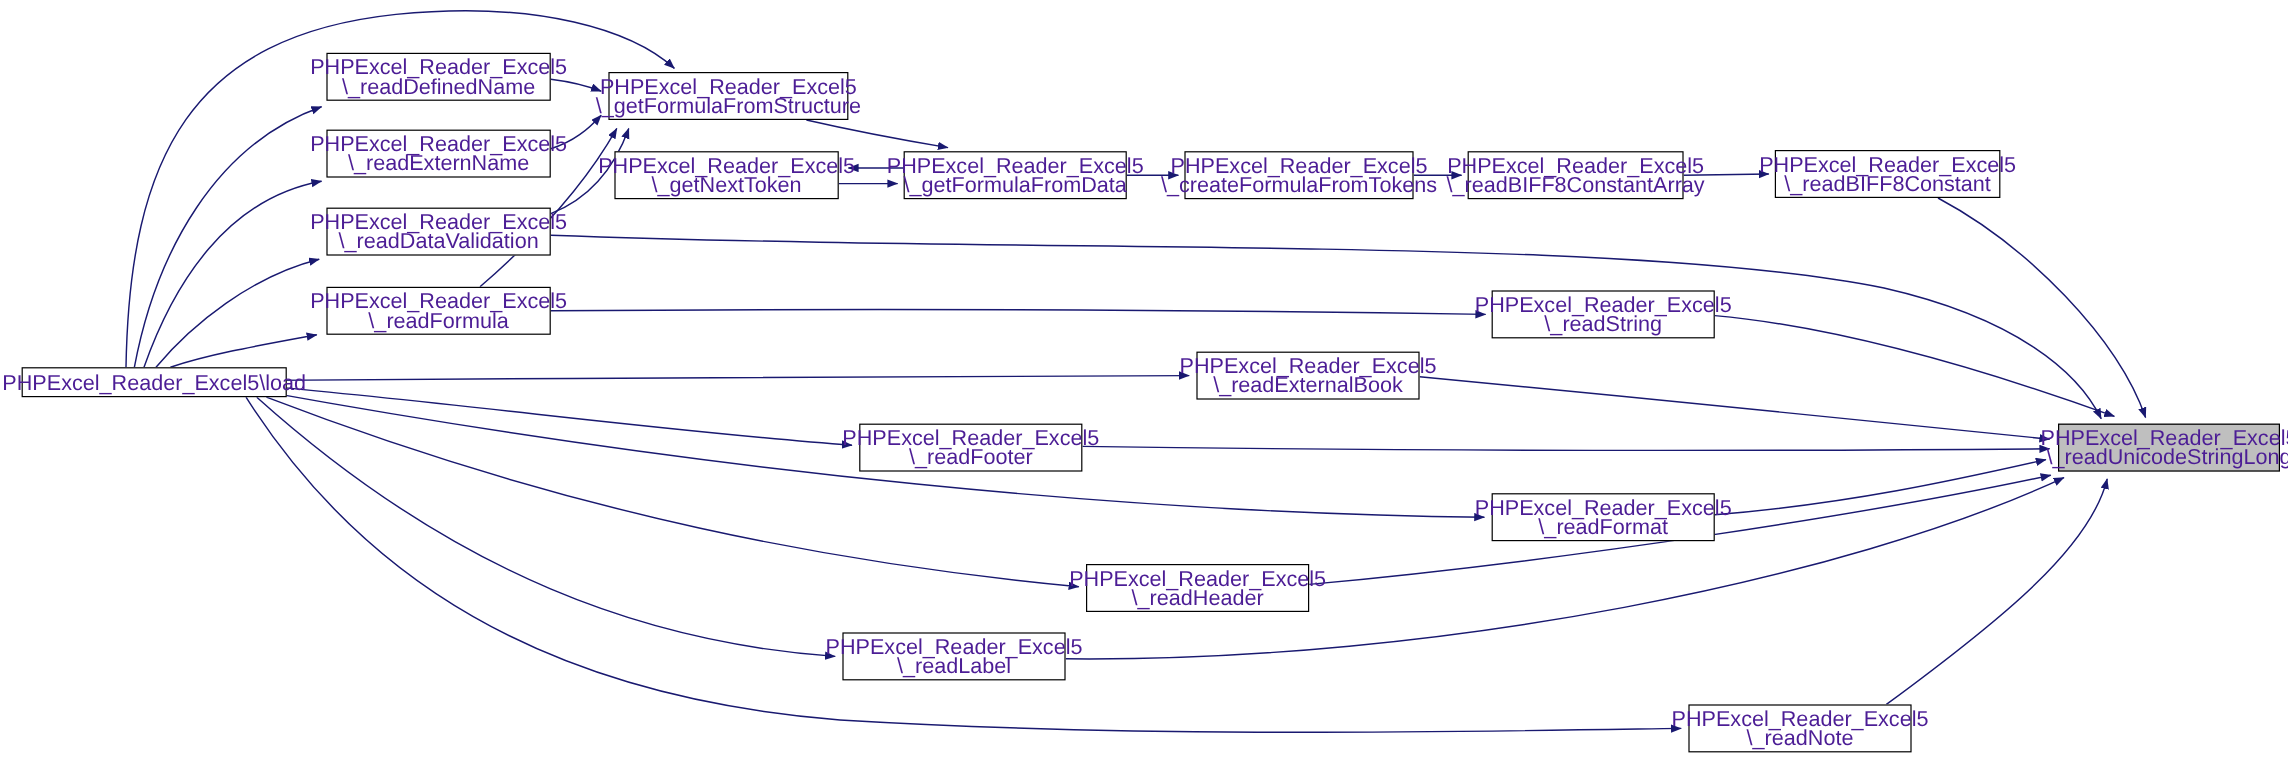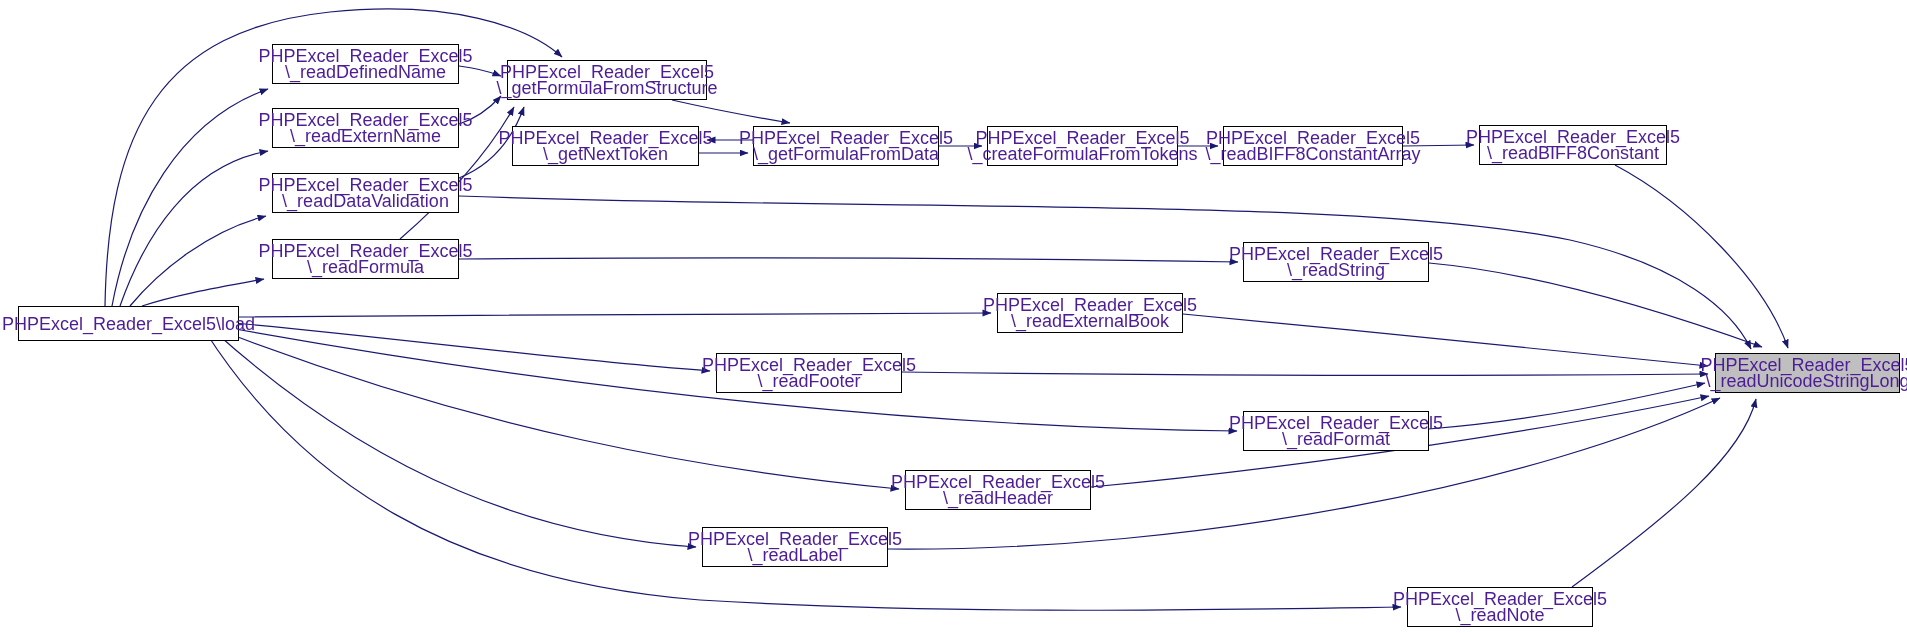--- a/index.html
+++ b/index.html
@@ -77,21 +77,21 @@
         <path d="M1429,263 C1540,273 1665,312 1762,347" class="edge" marker-end="url(#arrowhead)"></path>
         <path d="M1183,314 C1360,330 1560,352 1708,366" class="edge" marker-end="url(#arrowhead)"></path>
         <path d="M902,372 C1180,376 1460,376 1708,374" class="edge" marker-end="url(#arrowhead)"></path>
         <path d="M1429,429 C1540,420 1630,400 1705,383" class="edge" marker-end="url(#arrowhead)"></path>
         <path d="M1091,487 C1300,468 1560,428 1709,396" class="edge" marker-end="url(#arrowhead)"></path>
         <path d="M888,549 C1200,552 1540,482 1720,398" class="edge" marker-end="url(#arrowhead)"></path>
         <path d="M1572,587 C1670,515 1742,456 1756,399" class="edge" marker-end="url(#arrowhead)"></path>
       </g>
   </svg>
   <div id="node-layer">
-      <div class="node" style="left: 18px; top: 306px; width: 221px; height: 35px;">
+      <div class="node" style="left: 18px; top: 306px; width: 221px; height: 25px;">
         <span class="node-line">PHPExcel_Reader_Excel5\load</span>
       </div>
       <div class="node" style="left: 272px; top: 44px; width: 187px; height: 40px;">
         <span class="node-line">PHPExcel_Reader_Excel5</span>
         <span class="node-line">\_readDefinedName</span>
       </div>
       <div class="node" style="left: 272px; top: 108px; width: 187px; height: 40px;">
         <span class="node-line">PHPExcel_Reader_Excel5</span>
         <span class="node-line">\_readExternName</span>
       </div>

